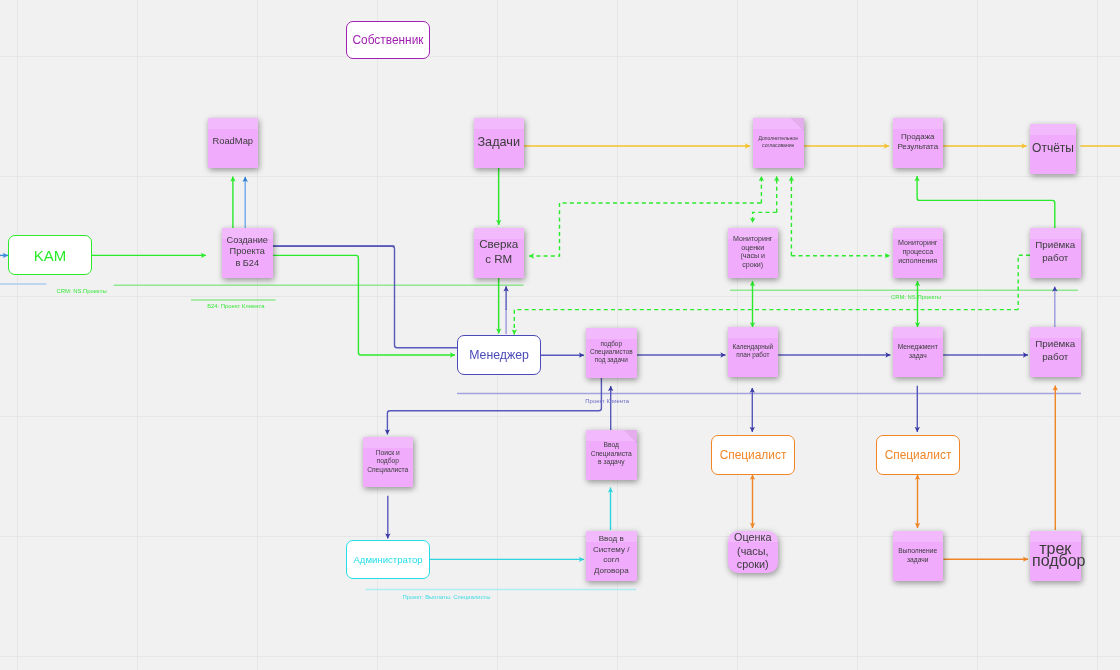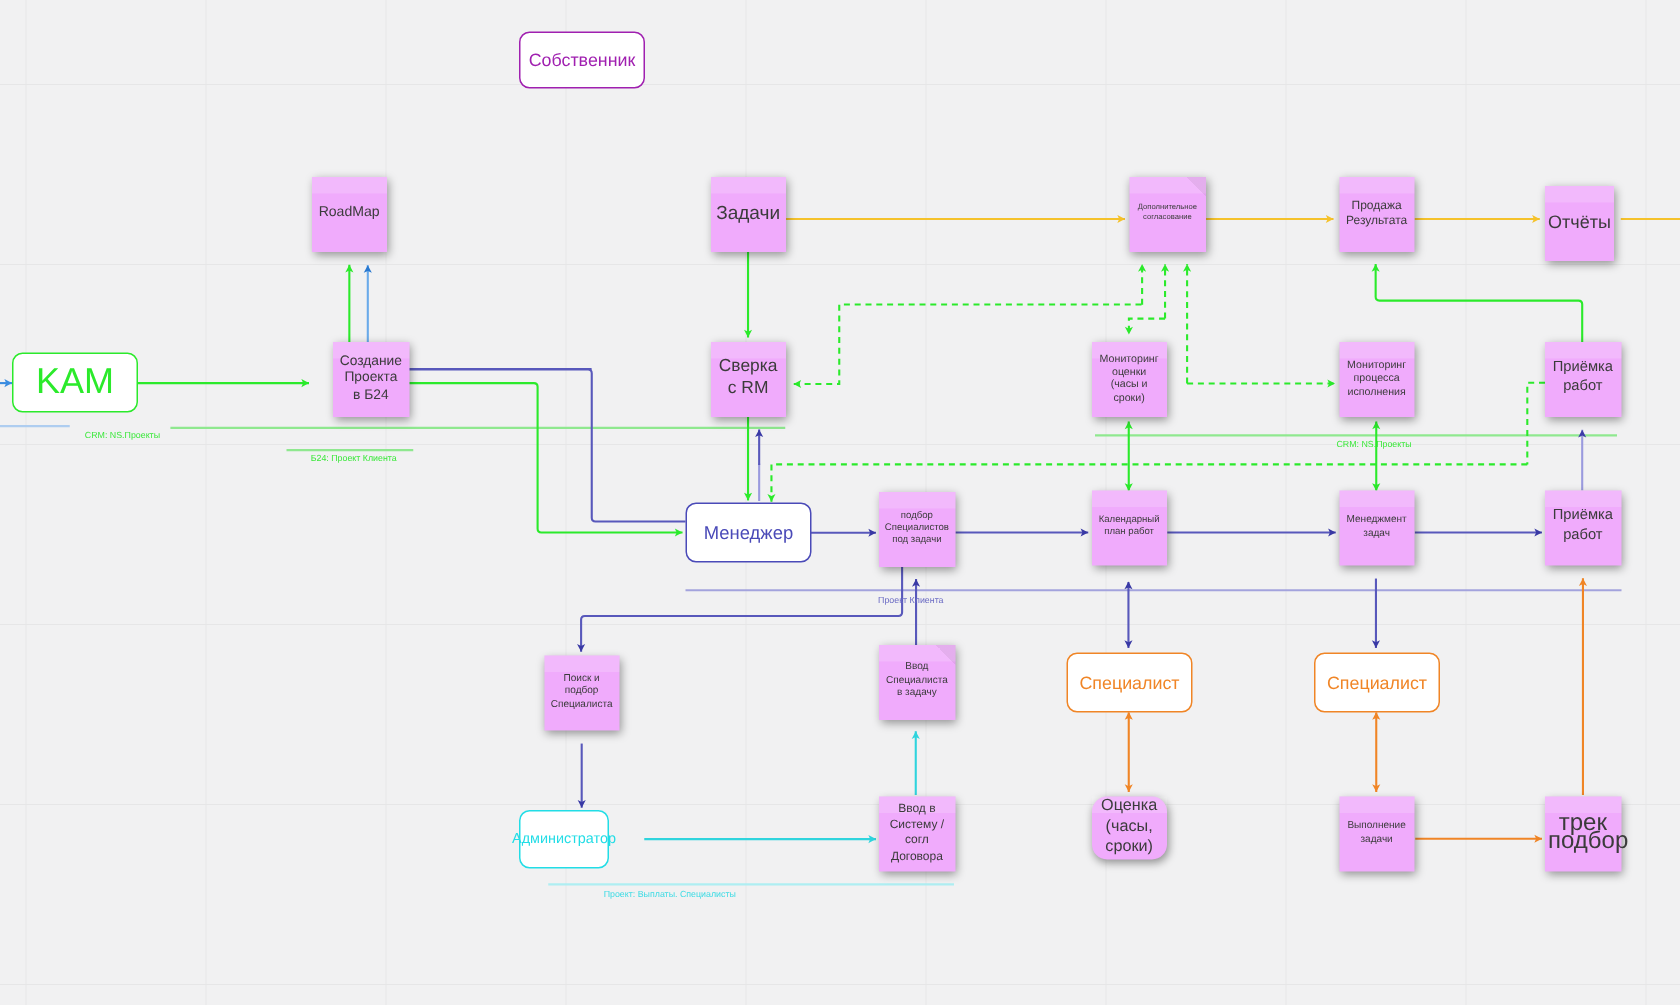--- a/index.html
+++ b/index.html
@@ -263,33 +263,33 @@
         <div class="t" style="margin-top: -1.5px;">
           <div>трек</div>
           <div>подбор</div>
         </div>
       </div>
     </div>
   <div id="actors-layer">
       <div class="lane" style="left: 346px; top: 21px; width: 84px; height: 38px; border: 1.8px solid rgb(160, 32, 176); color: rgb(160, 32, 176); font-size: 11.9px;">
         <span>Собственник</span>
       </div>
-      <div class="lane" style="left: 8px; top: 235px; width: 84px; height: 40px; border: 1.8px solid rgb(43, 234, 43); color: rgb(43, 234, 43); font-size: 24px;">
+      <div class="lane" style="left: 8px; top: 235px; width: 84px; height: 40px; border: 1.8px solid rgb(43, 234, 43); color: rgb(43, 234, 43); font-size: 15px;">
         <span>KAM</span>
       </div>
       <div class="lane" style="left: 457px; top: 335px; width: 84px; height: 40px; border: 1.8px solid rgb(74, 74, 184); color: rgb(74, 74, 184); font-size: 12.3px;">
         <span>Менеджер</span>
       </div>
       <div class="lane" style="left: 711px; top: 435px; width: 84px; height: 40px; border: 1.8px solid rgb(240, 133, 38); color: rgb(240, 133, 38); font-size: 11.9px;">
         <span>Специалист</span>
       </div>
       <div class="lane" style="left: 876px; top: 435px; width: 84px; height: 40px; border: 1.8px solid rgb(240, 133, 38); color: rgb(240, 133, 38); font-size: 11.9px;">
         <span>Специалист</span>
       </div>
-      <div class="lane" style="left: 346px; top: 540px; width: 60px; height: 39px; border: 1.8px solid rgb(34, 221, 230); color: rgb(34, 221, 230); font-size: 9.6px;">
+      <div class="lane" style="left: 346px; top: 540px; width: 84px; height: 39px; border: 1.8px solid rgb(34, 221, 230); color: rgb(34, 221, 230); font-size: 9.6px;">
         <span>Администратор</span>
       </div>
     </div>
   <div id="labels-layer">
       <div class="lbl" style="left: 81.6px; top: 291.3px; transform: translate(-50%, -50%); color: rgb(58, 232, 58); font-size: 5.9px;">CRM: NS.Проекты</div>
       <div class="lbl" style="left: 235.8px; top: 305.8px; transform: translate(-50%, -50%); color: rgb(58, 232, 58); font-size: 5.9px;">Б24: Проект Клиента</div>
       <div class="lbl" style="left: 916px; top: 296.5px; transform: translate(-50%, -50%); color: rgb(58, 232, 58); font-size: 5.9px;">CRM: NS.Проекты</div>
       <div class="lbl" style="left: 607.2px; top: 400.5px; transform: translate(-50%, -50%); color: rgb(107, 107, 196); font-size: 5.9px;">Проект Клиента</div>
       <div class="lbl" style="left: 446.5px; top: 596.7px; transform: translate(-50%, -50%); color: rgb(61, 219, 228); font-size: 5.9px;">Проект: Выплаты. Специалисты</div>
     </div>

